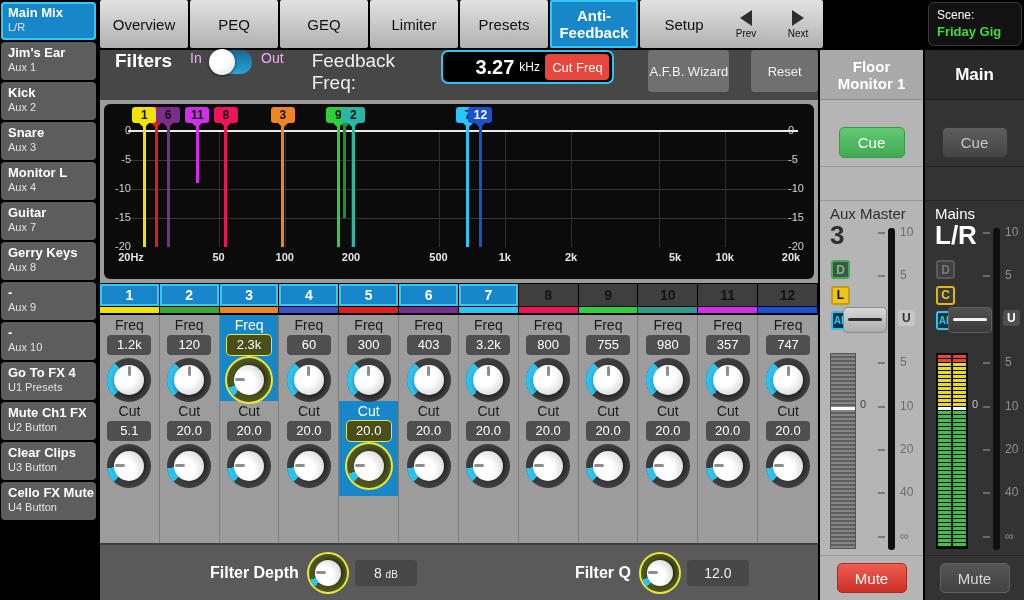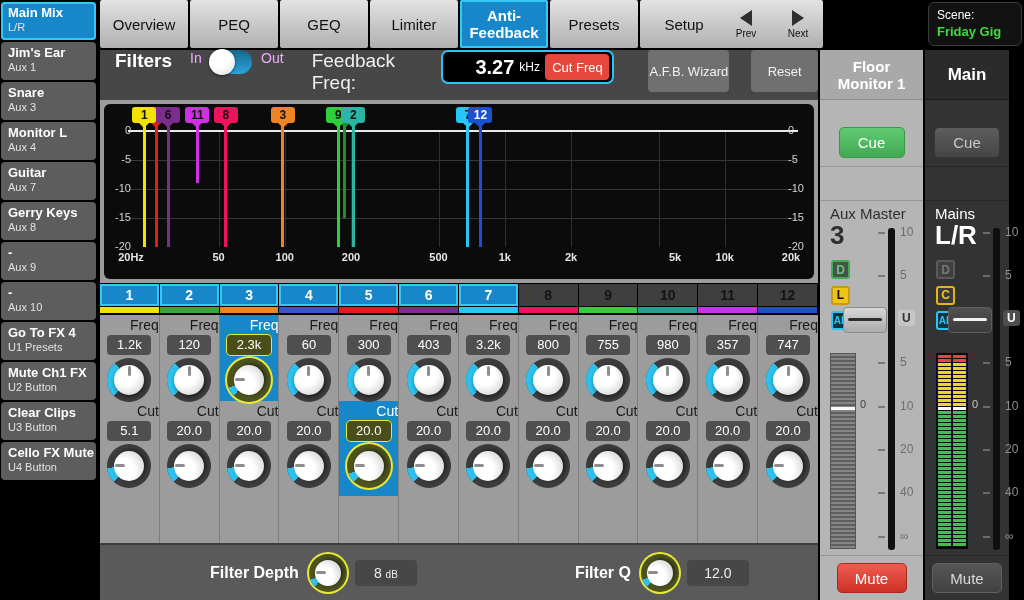--- a/index.html
+++ b/index.html
@@ -66,21 +66,21 @@
   .band-head{height:22px;margin:1px 1px 0 0;background:#3f3f3f;color:#141414;font-size:14px;font-weight:bold;
              text-align:center;line-height:22px}
   .band-head.active{background:#1787c9;color:#fff;box-shadow:inset 0 0 0 2px #35c8f5}
   .band-strip{height:6px;margin:1px 1px 2px 0}
   .band-cells{flex:1;background:#9c9c9c;border-right:1px solid #7e7e7e;box-sizing:border-box}
   .band-col:last-child .band-cells{border-right:none}
   .band-cell{box-sizing:border-box}
   .freq-cell{height:86px}
   .cut-cell{height:95px}
   .band-cell.selcell{background:#1787c9}
-  .cell-label{font-size:14px;color:#1a1a1a;text-align:right;padding-top:3px;line-height:15px}
+  .cell-label{font-size:14px;color:#1a1a1a;text-align:center;padding-top:3px;line-height:15px}
   .selcell .cell-label{color:#fff}
   .vbox{width:44px;height:20px;margin:2px auto 0;background:#4f4f4f;border-radius:4px;color:#fff;font-size:13px;
         line-height:20px;text-align:center}
   .vbox.selbox{background:#4a4e1a;box-shadow:0 0 0 1px #e8e838;color:#fdfdfd}
   
   .knob{width:44px;height:44px;margin:3px auto 0;position:relative;border-radius:50%;background:#3c3c3c}
   .knob::before{content:"";position:absolute;inset:0;border-radius:50%}
   .freq-knob::before{background:conic-gradient(from 225deg,#2cc1ee 0 95deg,transparent 95deg 360deg)}
   .cut-knob::before{background:conic-gradient(from 225deg,#2cc1ee 0 40deg,transparent 40deg 360deg)}
   .knob.sel{background:#4d5420;box-shadow:0 0 0 2px #e8e838}
@@ -95,21 +95,21 @@
   .foot-label{font-size:16px;font-weight:bold;color:#fff}
   #fd-label{margin-left:110px}
   #fq-label{margin-left:158px}
   #footer .knob{width:38px;height:38px;margin:0 8px 0 10px}
   #footer .cap{inset:6px}
   .fbox{width:62px;height:26px;background:#474747;border-radius:4px;color:#eee;text-align:center;line-height:26px;font-size:14px}
   .fbox .unit{font-size:10px}
   
   .panel{position:absolute;top:50px;height:550px}
   #floor{left:820px;width:103px;background:#b5b5b5}
-  #main{left:925px;width:84px;background:#333}
+  #main{left:925px;width:99px;background:#333}
   .phead{height:49px;color:#fff;font-weight:bold;font-size:15px;text-align:center;display:flex;flex-direction:column;
          justify-content:center;line-height:17px}
   #floor .phead{background:#a9a9a9;border-bottom:1px solid #8a8a8a}
   #main .phead{background:#2b2b2b;border-bottom:1px solid #1c1c1c;font-size:17px}
   .pdiv{position:absolute;left:0;width:100%;height:1px}
   #floor .pdiv{background:#989898}
   #main .pdiv{background:#262626}
   .cue-btn{position:absolute;top:77px;left:50%;transform:translateX(-50%);width:66px;height:31px;border-radius:5px;
            display:flex;align-items:center;justify-content:center;font-size:15px;box-sizing:border-box}
   #floor .cue-btn{background:linear-gradient(#62ca72,#41a951);border:1px solid #379a46;color:#fff}
@@ -161,20 +161,24 @@
 <div id="sidebar">
     <div class="sb-item selected">
       <div class="sb-title">Main Mix</div>
       <div class="sb-sub">L/R</div>
     </div>
     <div class="sb-item">
       <div class="sb-title">Jim's Ear</div>
       <div class="sb-sub">Aux 1</div>
     </div>
     <div class="sb-item">
+      <div class="sb-title">Kick</div>
+      <div class="sb-sub">Aux 2</div>
+    </div>
+    <div class="sb-item">
       <div class="sb-title">Snare</div>
       <div class="sb-sub">Aux 3</div>
     </div>
     <div class="sb-item">
       <div class="sb-title">Monitor L</div>
       <div class="sb-sub">Aux 4</div>
     </div>
     <div class="sb-item">
       <div class="sb-title">Guitar</div>
       <div class="sb-sub">Aux 7</div>
@@ -207,25 +211,25 @@
       <div class="sb-title">Cello FX Mute</div>
       <div class="sb-sub">U4 Button</div>
     </div>
   </div>
 
 <div id="tabbar">
     <div class="tab">Overview</div>
     <div class="tab">PEQ</div>
     <div class="tab">GEQ</div>
     <div class="tab">Limiter</div>
+    <div class="tab">Presets</div>
     <div class="tab selected">
       <div class="tab-line">Anti-</div>
       <div class="tab-line">Feedback</div>
     </div>
-    <div class="tab">Presets</div>
     <div class="tab">Setup</div>
     <div class="tab"></div>
   </div>
 <div class="navtab" id="nav-prev">
   <div class="tri-left"></div>
   <div class="nav-label">Prev</div>
 </div>
 <div class="navtab" id="nav-next">
   <div class="tri-right"></div>
   <div class="nav-label">Next</div>

